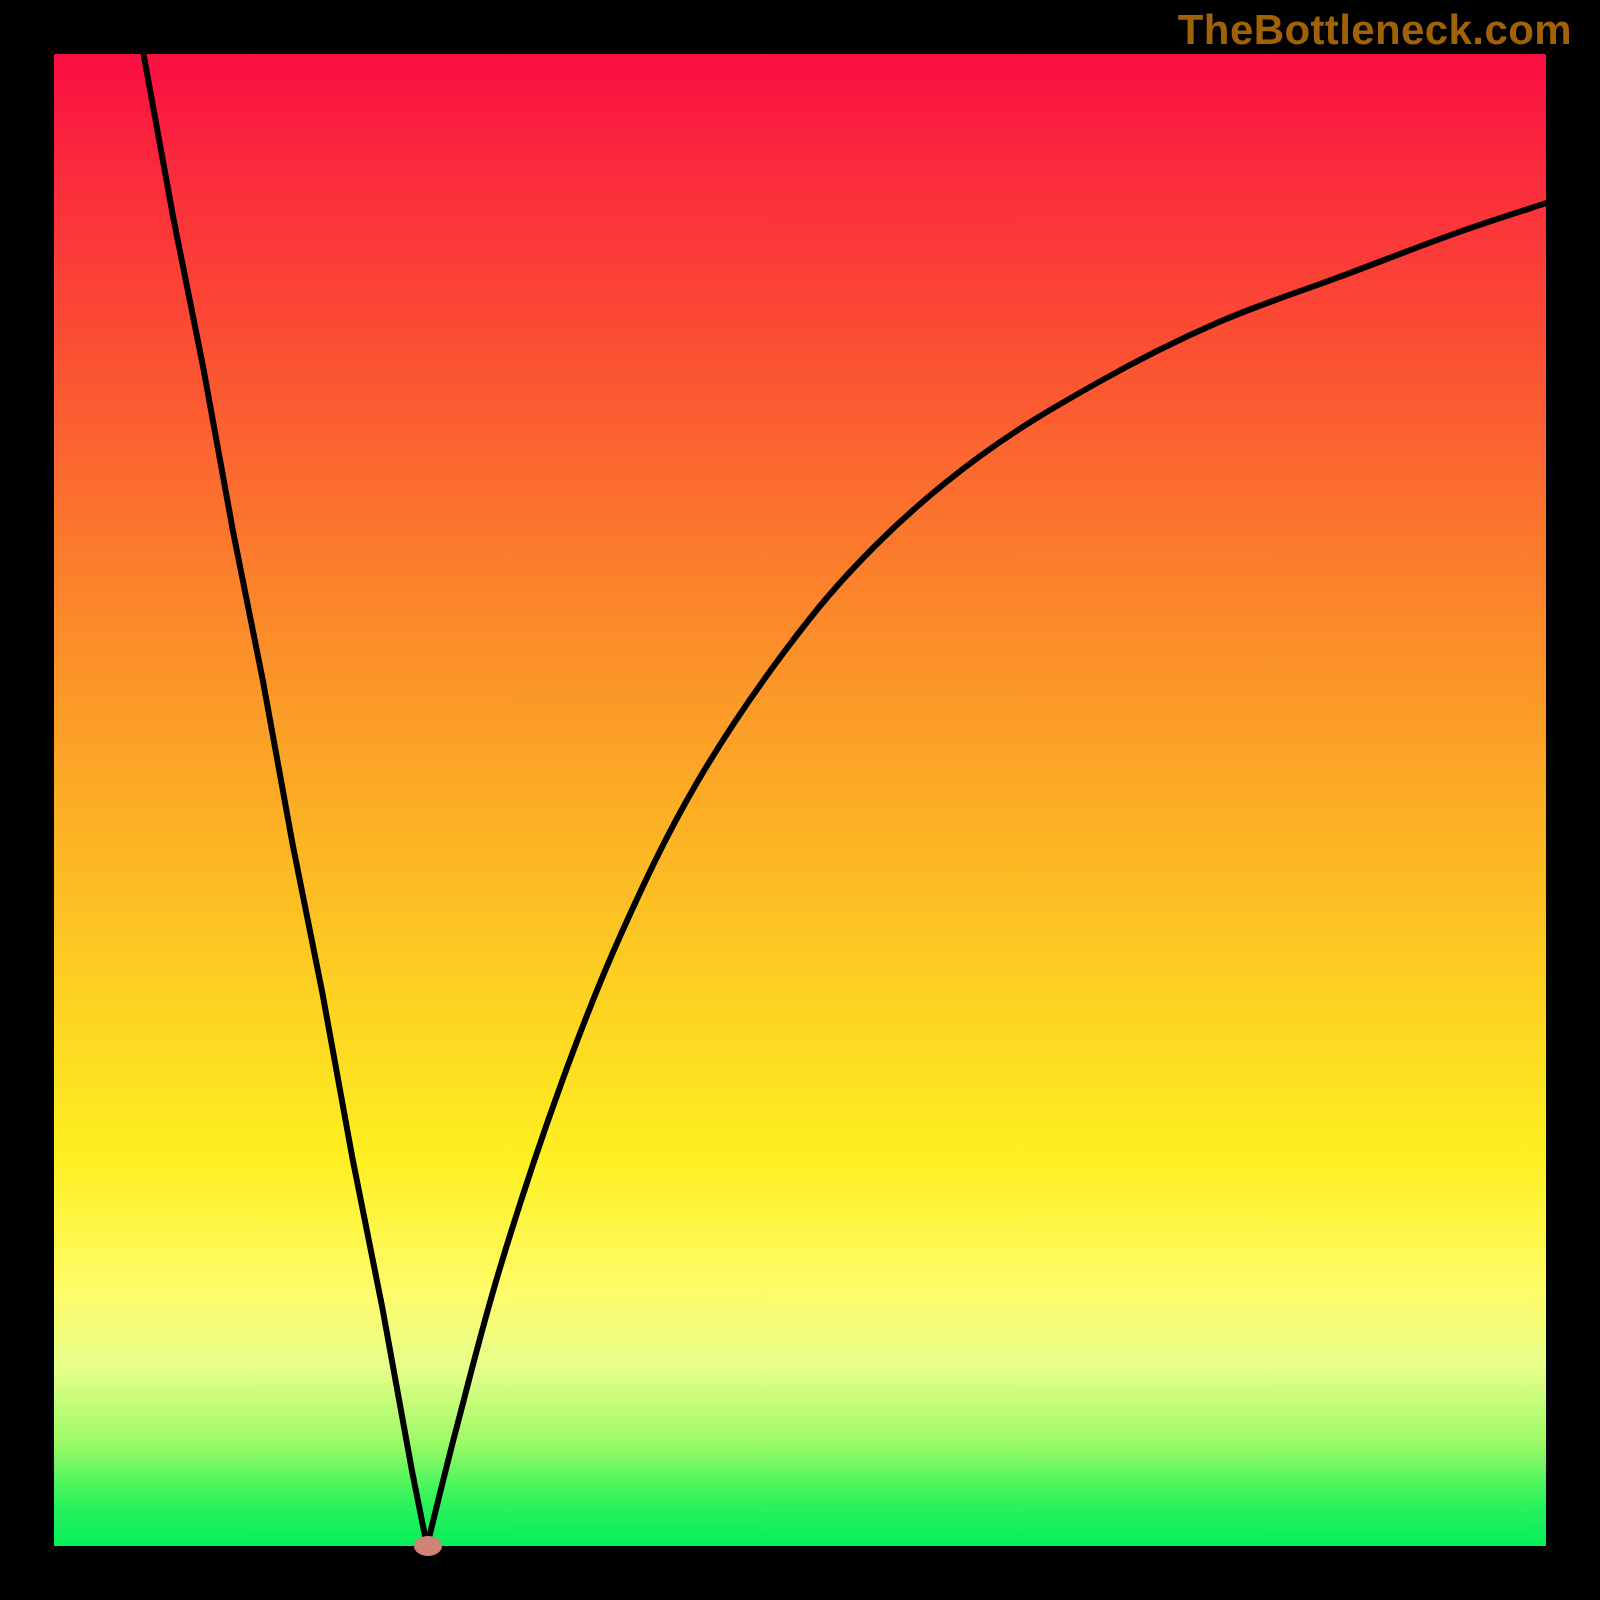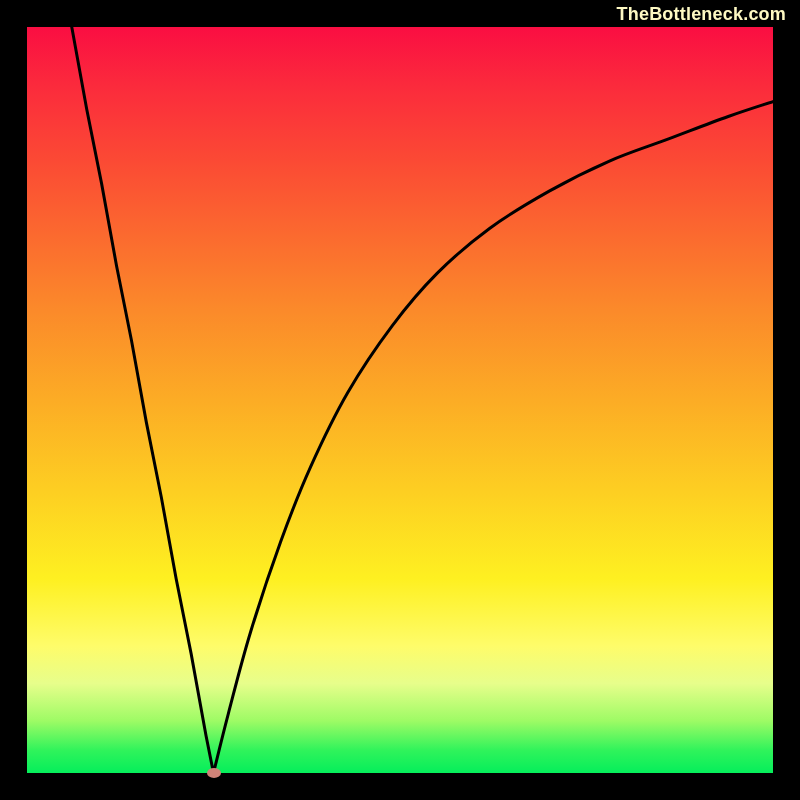--- a/index.html
+++ b/index.html
@@ -14,22 +14,22 @@
   .frame {
     position: relative;
     width: 800px;
     height: 800px;
     background: #000;
   }
   .attribution {
     position: absolute;
     top: 4px;
     right: 14px;
-    color: #fef9c3;
-    font-size: 18px;
+    color: #a16207;
+    font-size: 21px;
     font-weight: 600;
     letter-spacing: 0.2px;
     user-select: none;
   }
   .plot-area {
     position: absolute;
     left: 27px;
     top: 27px;
     width: 746px;
     height: 746px;

